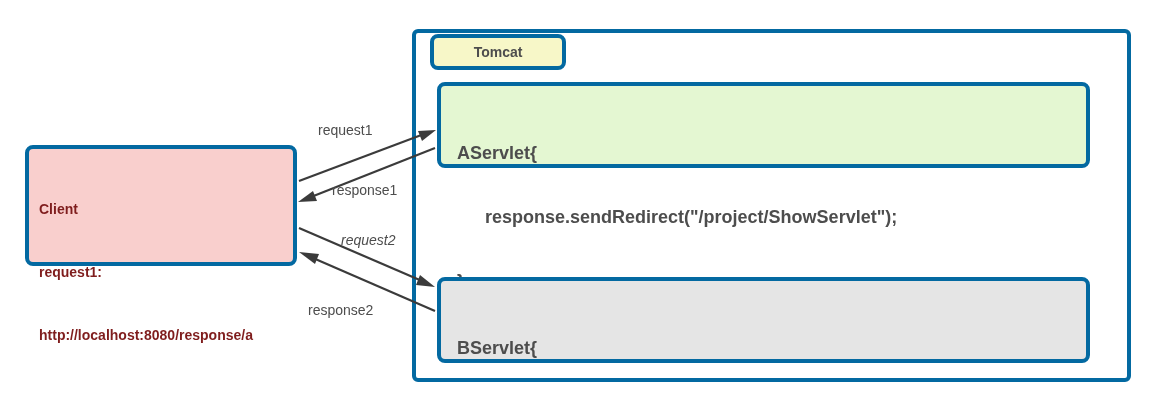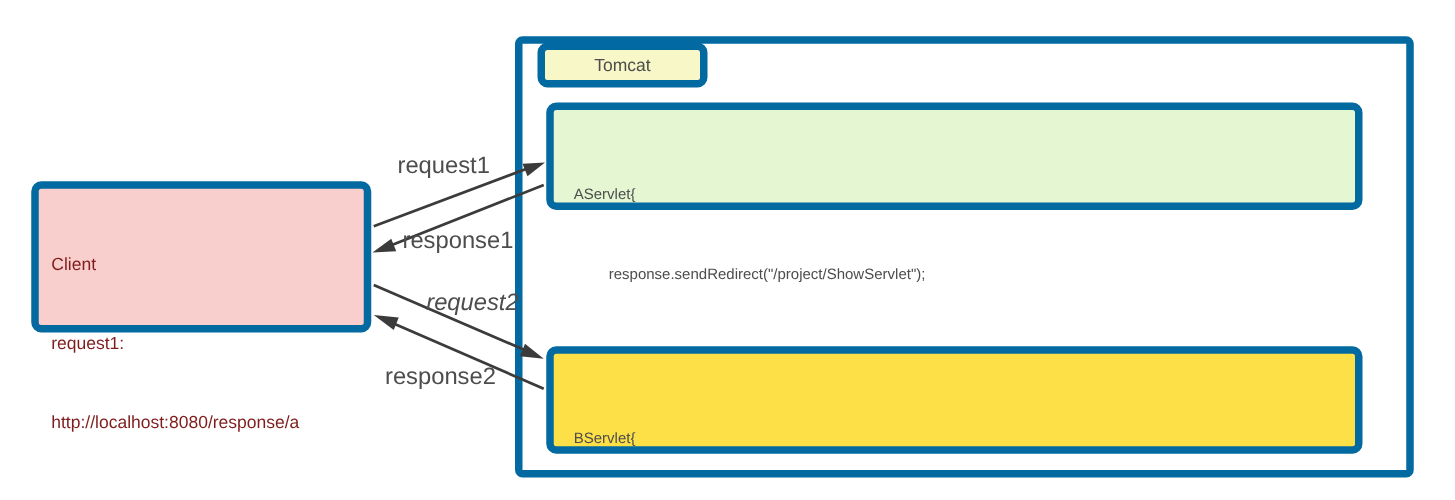--- a/index.html
+++ b/index.html
@@ -20,26 +20,27 @@
     position: absolute;
     left: 0;
     top: 0;
     width: 1164px;
     height: 400px;
   }
 
   .node {
     position: absolute;
     box-sizing: border-box;
-    border: 6px solid #0369a1;
+    border: 4px solid #0369a1;
     border-radius: 8px;
     color: #4d4d4d;
     font-size: 14px;
     line-height: 21px;
     white-space: pre;
+    font-weight: bold;
   }
 
   
   .container-box {
     left: 412px;
     top: 29px;
     width: 719px;
     height: 353px;
     background: #ffffff;
     border-radius: 6px;
@@ -85,44 +86,44 @@
     padding: 14px 16px;
   }
   .aservlet-box {
     top: 82px;
     height: 86px;
     background: #e4f7d2;
   }
   .bservlet-box {
     top: 277px;
     height: 86px;
-    background: #fde047;
+    background: #e5e5e5;
   }
   .code-line {
     display: block;
-    font-size: 12px;
+    font-size: 18px;
     line-height: 22px;
     color: #4d4d4d;
   }
   .code-indent {
     padding-left: 28px;
   }
 
   
   .edge-label {
     position: absolute;
-    font-size: 19px;
+    font-size: 14px;
     color: #4d4d4d;
     background: transparent;
     white-space: nowrap;
   }
   .label-request1  { left: 318px; top: 122px; }
-  .label-response1 { left: 322px; top: 182px; }
+  .label-response1 { left: 332px; top: 182px; }
   .label-request2  { left: 341px; top: 232px; font-style: italic; }
-  .label-response2 { left: 308px; top: 291px; }
+  .label-response2 { left: 308px; top: 302px; }
 
   svg.edges {
     position: absolute;
     left: 0;
     top: 0;
     width: 1164px;
     height: 400px;
     overflow: visible;
     pointer-events: none;
   }

